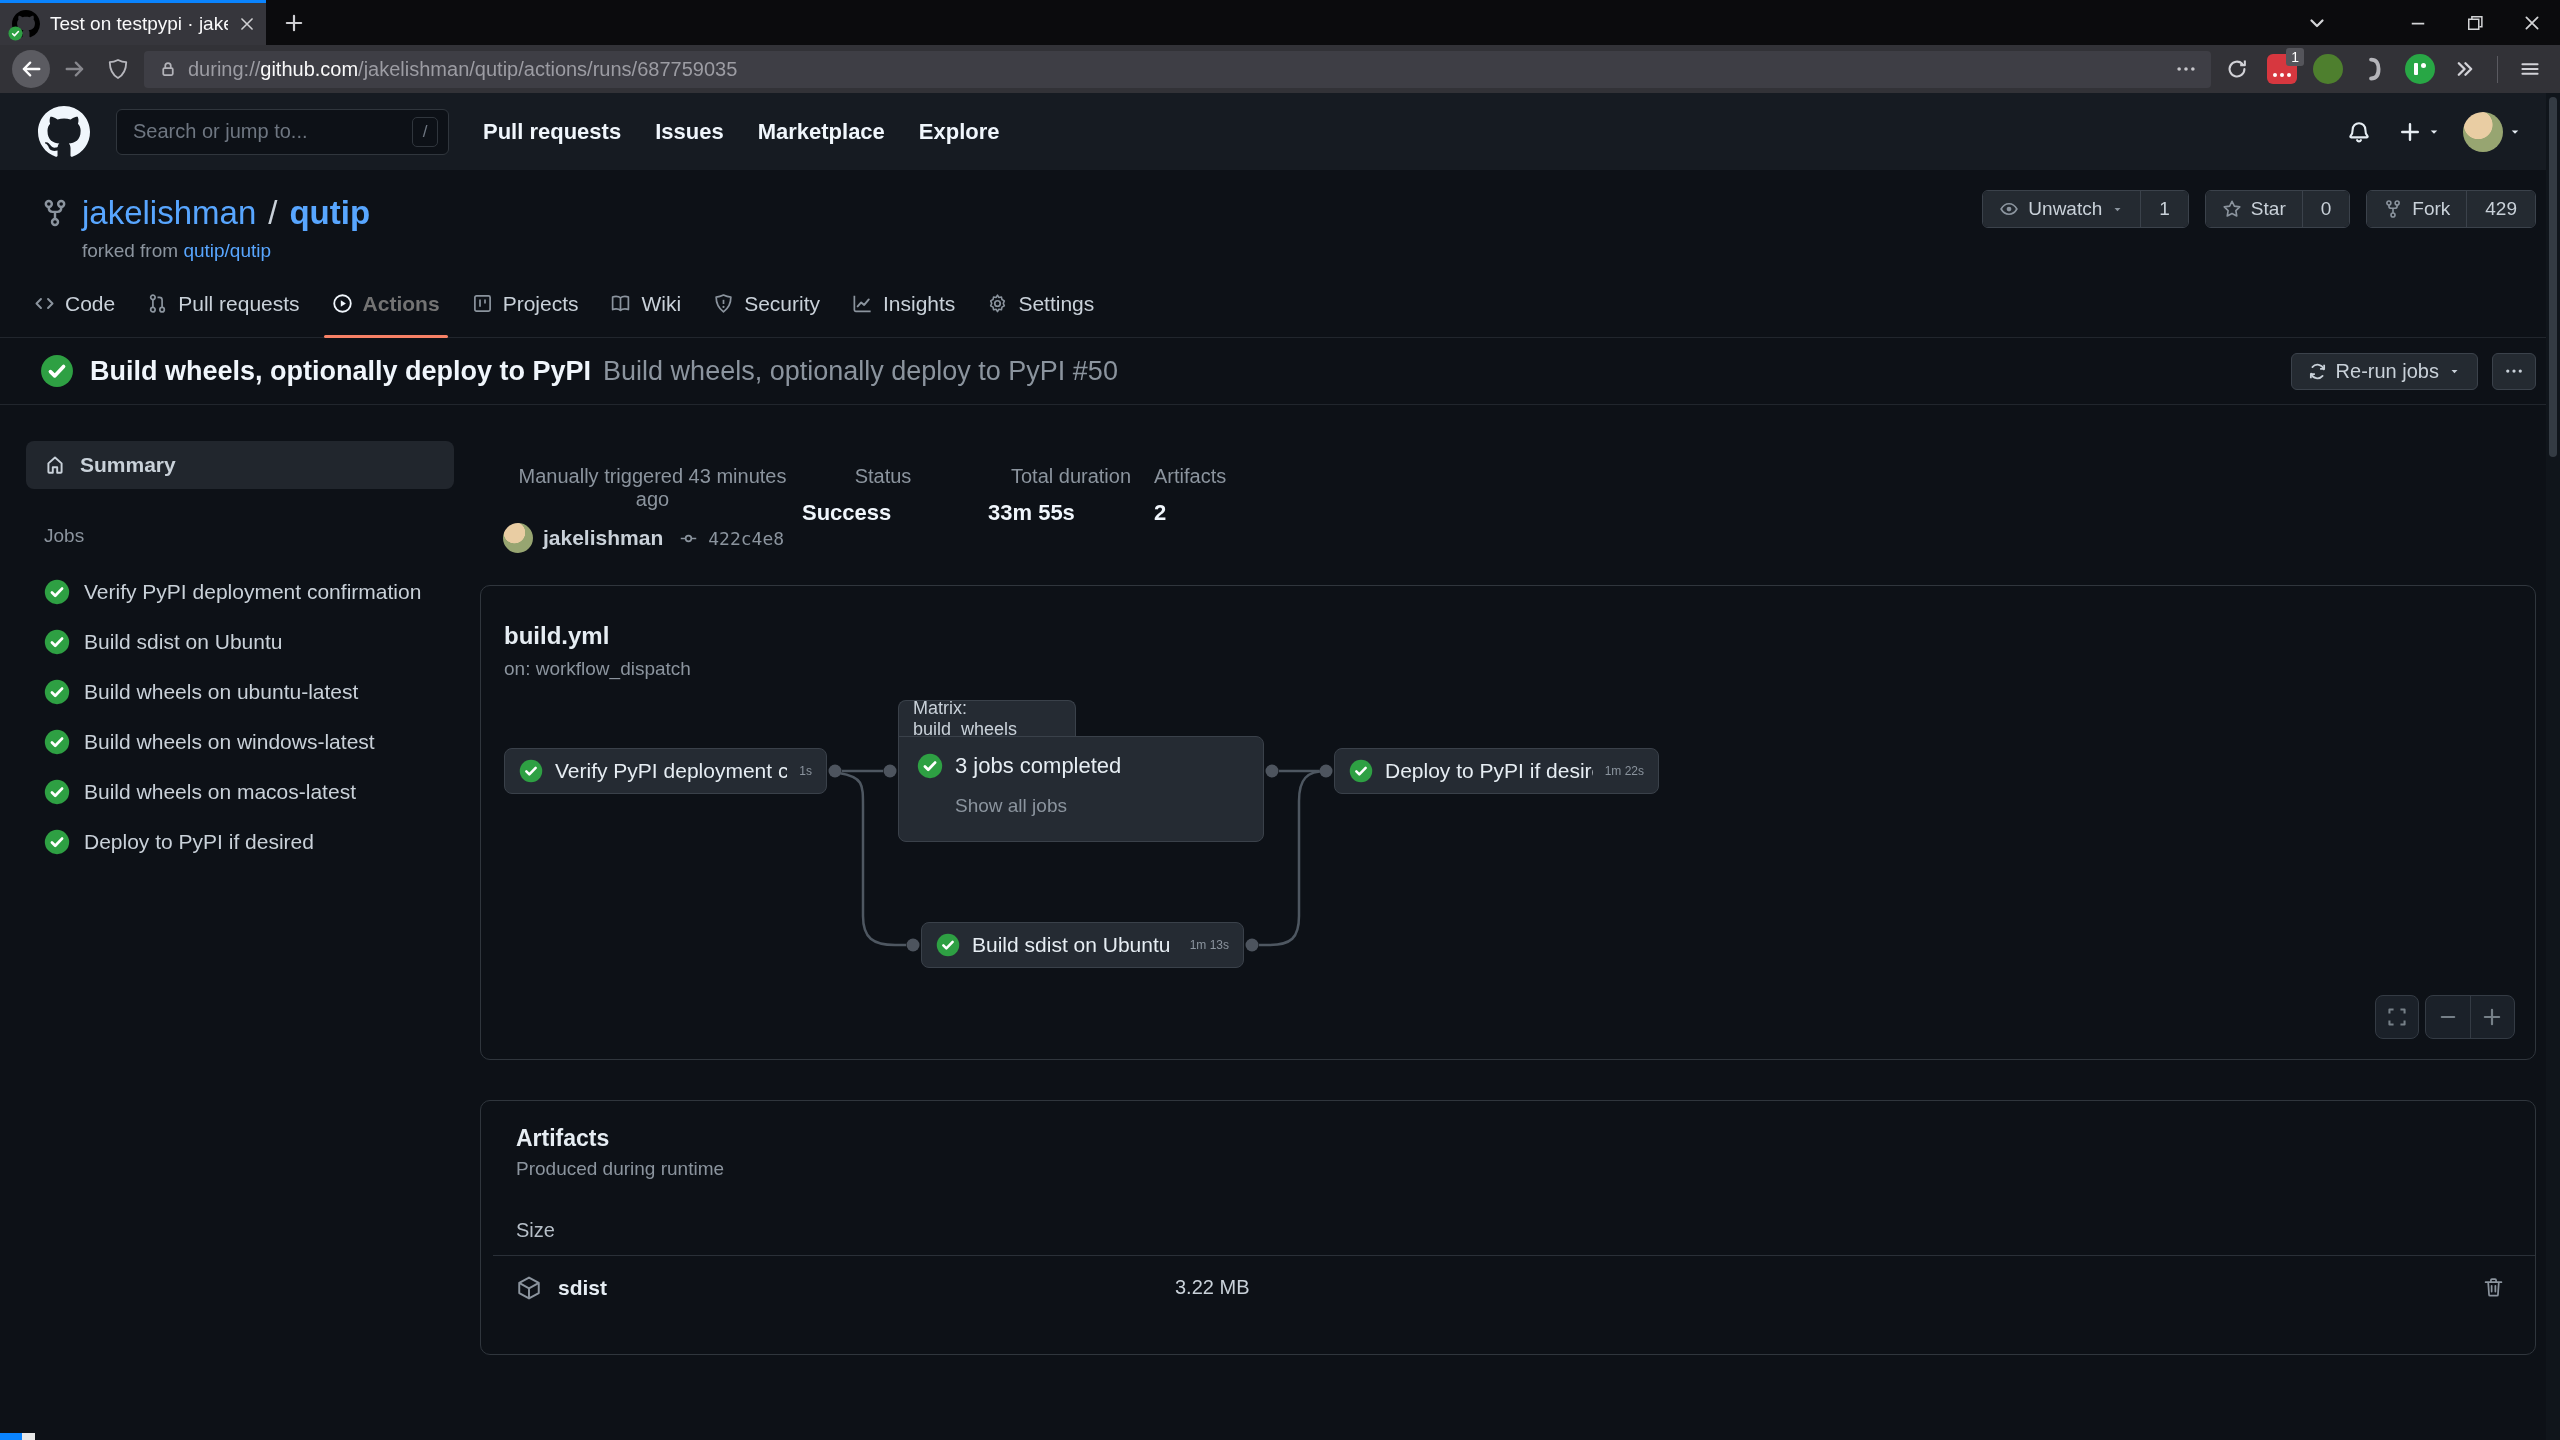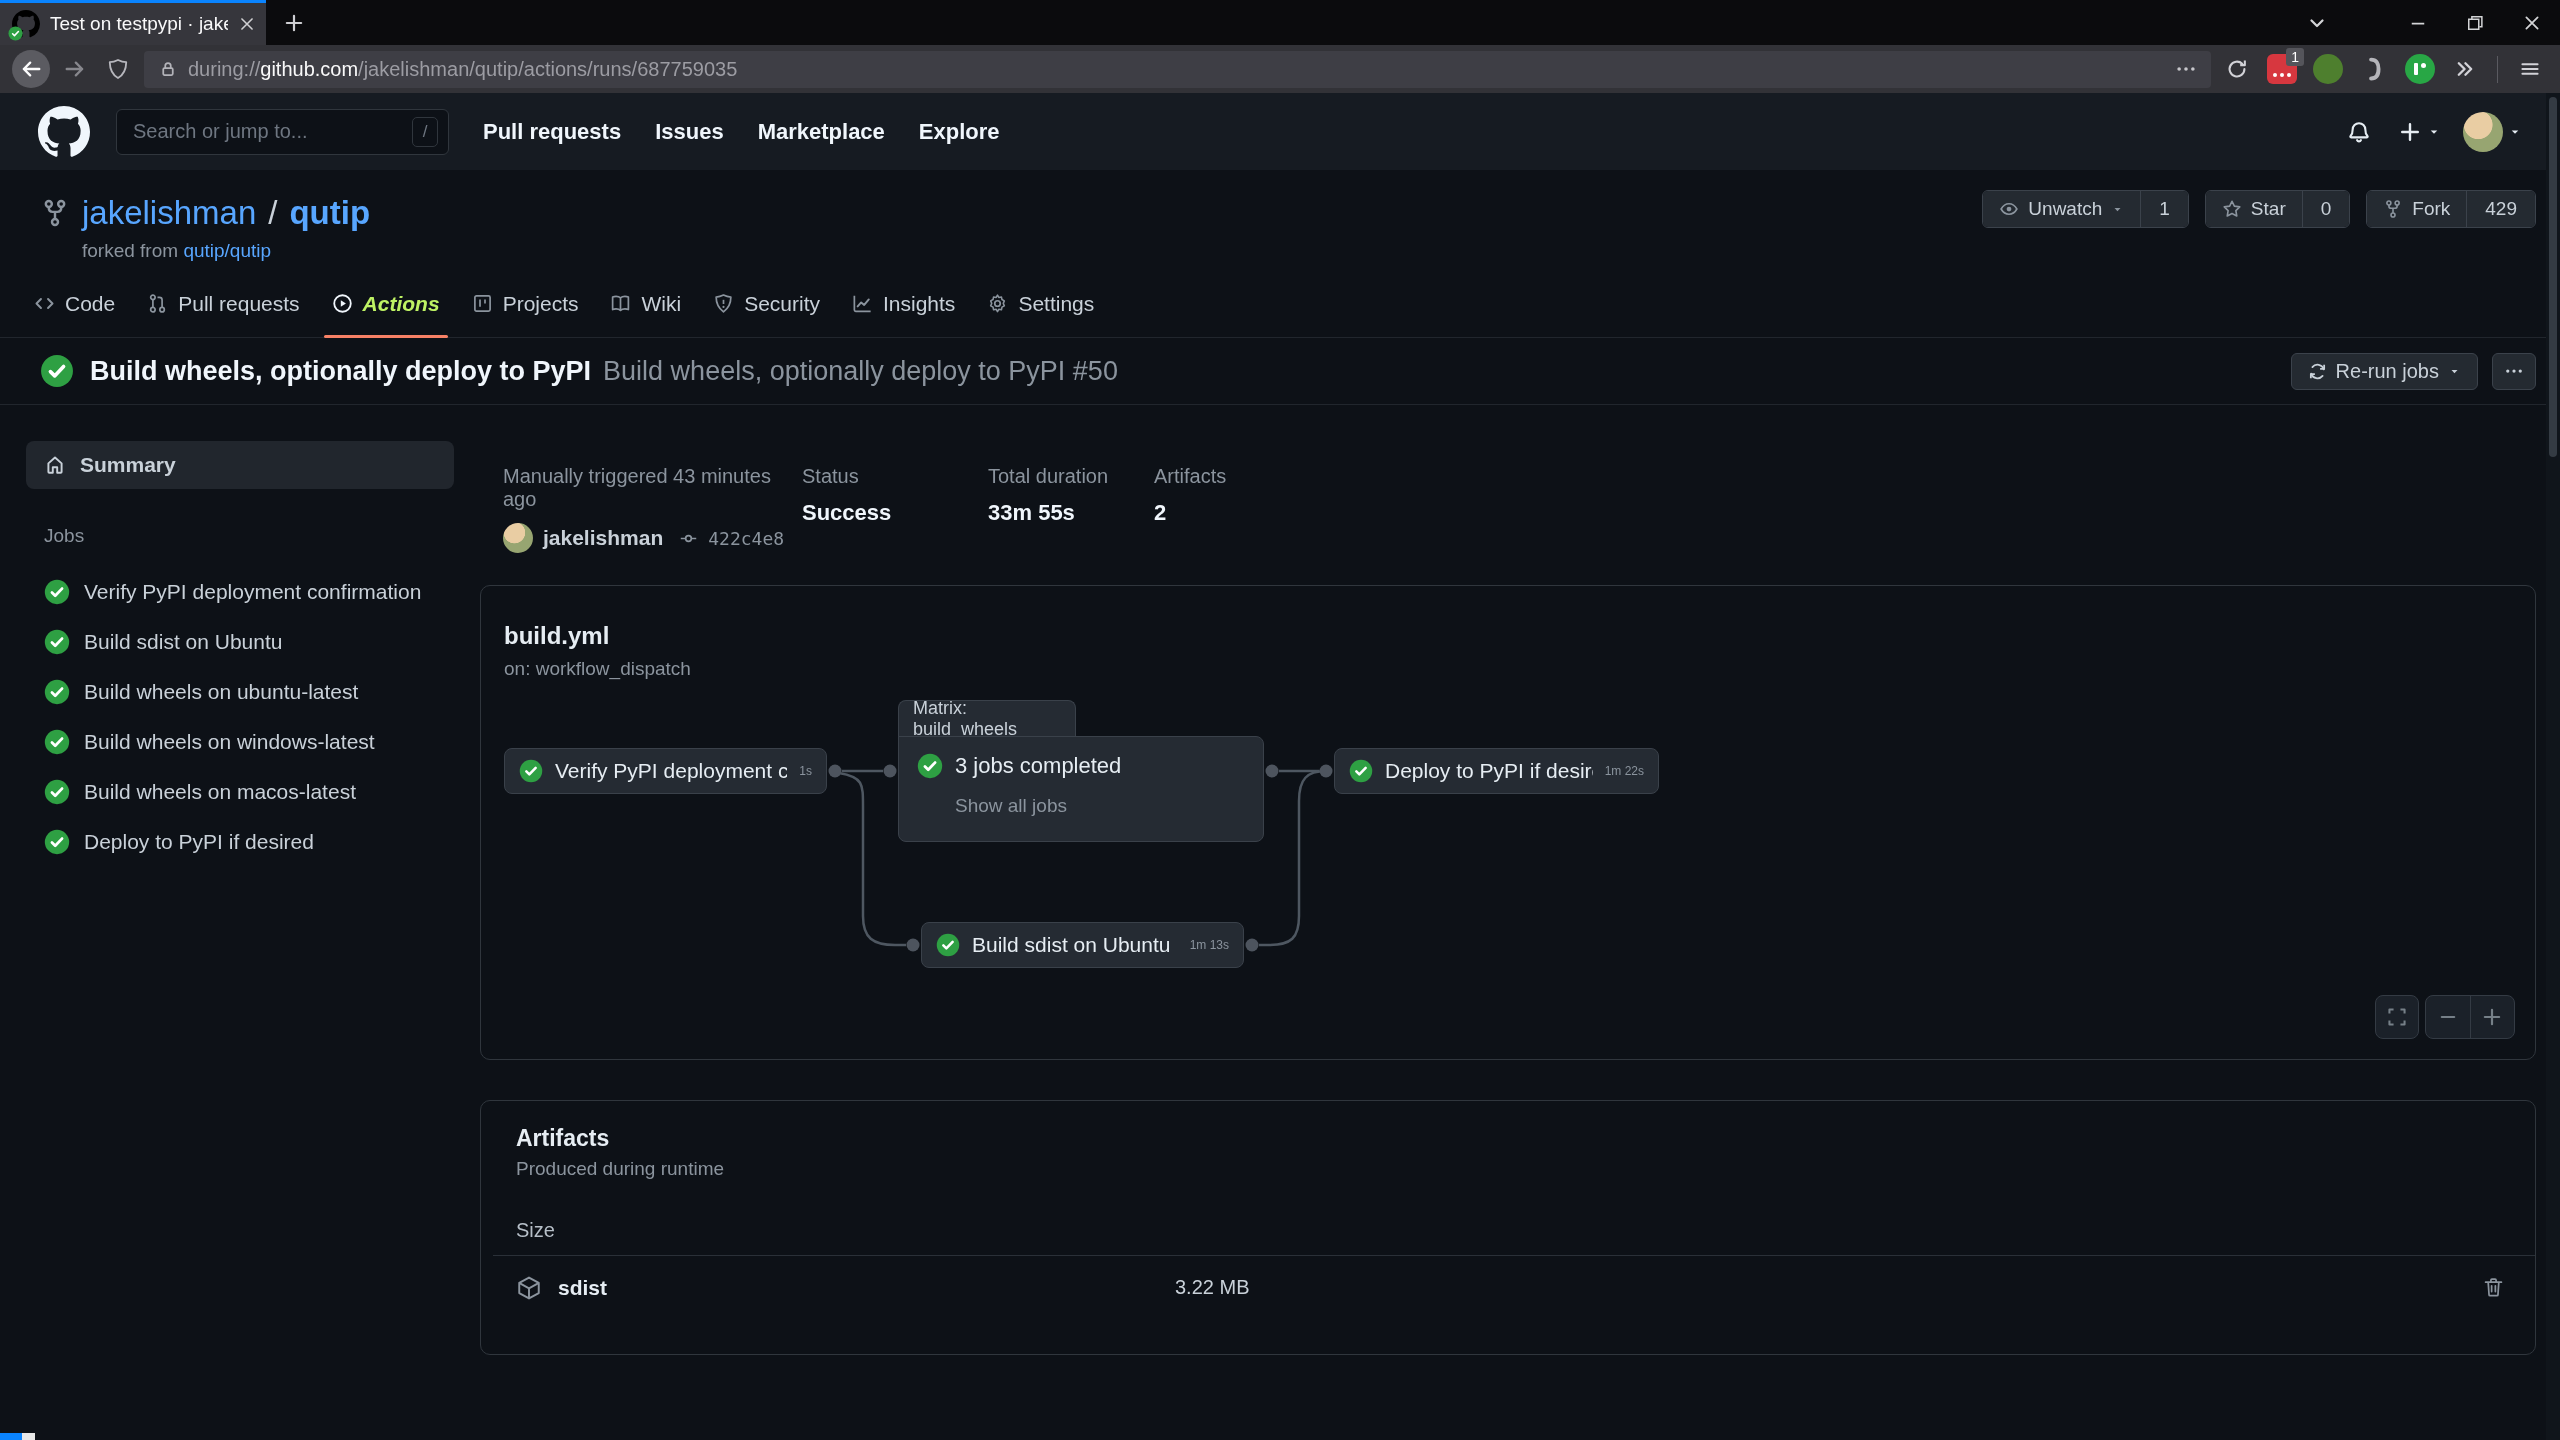--- a/index.html
+++ b/index.html
@@ -64,21 +64,21 @@
   .forked a{color:#58a6ff;text-decoration:none;}
   .repo-actions{margin-left:auto;display:flex;gap:16px;margin-top:-4px;}
   .soc-btn{display:flex;height:38px;border:1px solid #3b424b;border-radius:6px;overflow:hidden;color:#c9d1d9;font-size:19px;}
   .soc-main{display:flex;align-items:center;gap:9px;padding:0 16px;background:#242a31;}
   .soc-count{display:flex;align-items:center;padding:0 18px;background:#242a31;border-left:1px solid #3b424b;}
   .soc-btn .ic{color:#8b949e;}
   
   .repo-tabs{height:68px;display:flex;align-items:stretch;padding-left:18px;border-bottom:1px solid #21262d;}
   .rtab{display:flex;align-items:center;gap:10px;padding:0 16px;position:relative;color:#c9d1d9;font-size:21px;}
   .rtab .ic{color:#8b949e;}
-  .rtab.active{color:#bef264;font-weight:bold;font-style:italic;}
+  .rtab.active{color:#737373;font-weight:bold;}
   .rtab.active .ic{color:#f0f6fc;}
   .rtab.active::after{content:"";position:absolute;left:8px;right:8px;bottom:-1px;height:3px;background:#f78166;border-radius:3px;}
   
   .run-band{height:67px;display:flex;align-items:center;padding:0 24px 0 40px;border-bottom:1px solid #21262d;}
   .run-title{margin-left:16px;font-size:27px;font-weight:bold;color:#f0f6fc;white-space:nowrap;}
   .run-sub{margin-left:12px;font-size:27px;color:#8b949e;white-space:nowrap;}
   .band-right{margin-left:auto;display:flex;gap:14px;align-items:center;}
   .btn{display:flex;align-items:center;gap:9px;height:37px;padding:0 16px;background:#242a31;border:1px solid #3b424b;border-radius:6px;color:#c9d1d9;font-size:20px;}
   .btn .ic{color:#c9d1d9;}
   .btn.kebab{width:44px;justify-content:center;padding:0;}
@@ -87,21 +87,21 @@
   .sidebar{width:428px;margin-top:36px;flex:none;}
   .summary-item{height:48px;background:#21262d;border-radius:8px;display:flex;align-items:center;gap:14px;padding:0 18px;color:#c9d1d9;}
   .summary-item span{font-size:21px;font-weight:bold;}
   .jobs-heading{margin:36px 0 20px 18px;font-size:19px;color:#8b949e;}
   .job-item{height:50px;display:flex;align-items:center;gap:14px;padding-left:18px;color:#c9d1d9;font-size:21px;}
   .main{flex:1;margin-top:60px;margin-left:26px;min-width:0;}
   
   .run-info{display:flex;margin:0 0 32px 23px;}
   .ri-col{display:flex;flex-direction:column;gap:12px;}
   .ri-c1{width:299px;}.ri-c2{width:162px;}.ri-c3{width:166px;margin-left:24px;}
-  .ri-label{font-size:20px;color:#8b949e;}
+  .ri-label{font-size:20px;color:#8b949e;text-align:center;}
   .ri-value{font-size:22px;font-weight:bold;color:#f0f6fc;}
   .ri-actor{display:flex;align-items:center;gap:10px;}
   .ri-name{font-size:21px;font-weight:bold;color:#c9d1d9;}
   .ri-sha{font-size:18px;color:#8b949e;font-family:"DejaVu Sans Mono",monospace;}
   .ri-actor .ic{color:#8b949e;}
   
   .panel{border:1px solid #30363d;border-radius:10px;padding-left:12px;}
   .graph-panel{position:relative;height:475px;overflow:hidden;}
   .g-file{position:absolute;left:23px;top:36px;font-size:24px;font-weight:bold;color:#e6edf3;}
   .g-on{position:absolute;left:23px;top:72px;font-size:19px;color:#8b949e;}

